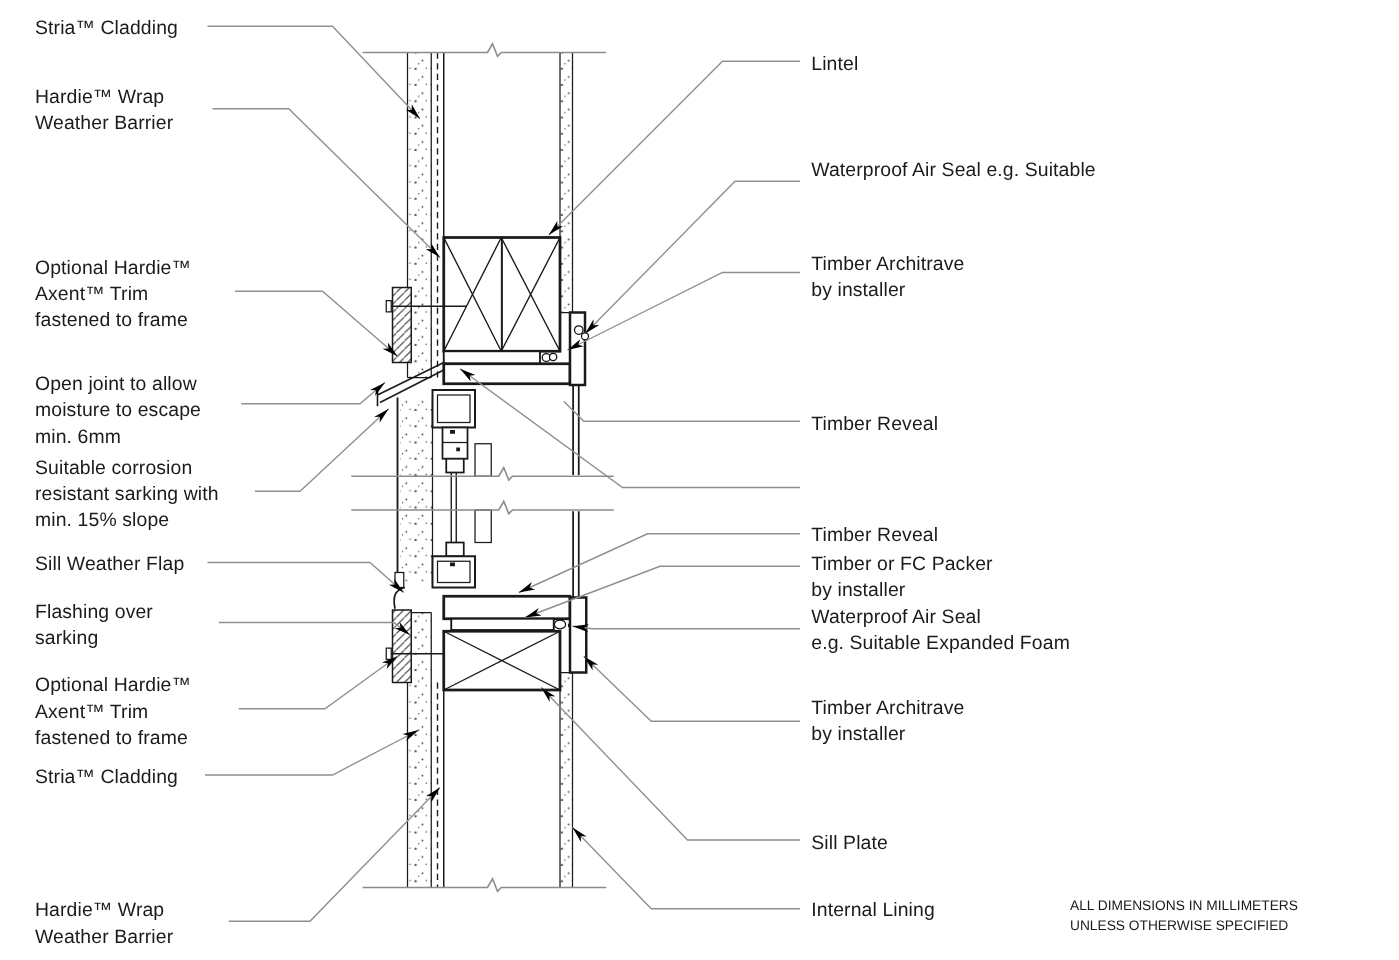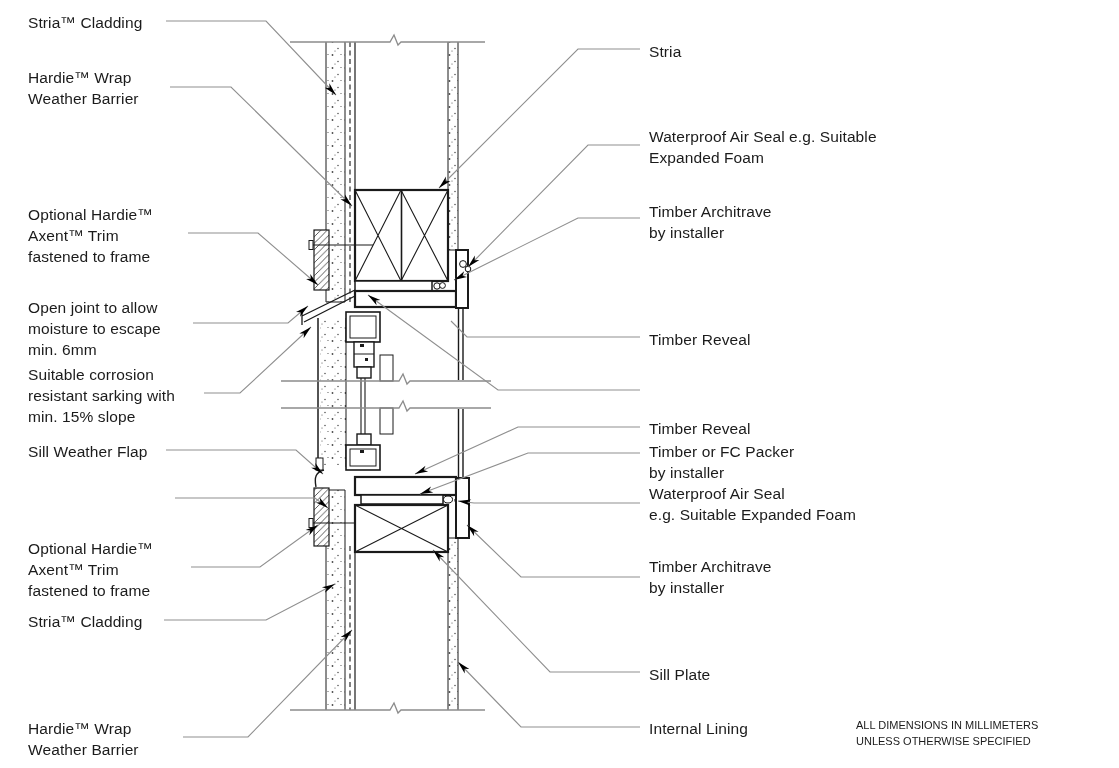--- a/index.html
+++ b/index.html
@@ -214,39 +214,42 @@
   <div>min. 6mm</div>
 </div>
 <div class="lbl" style="left:10px;top:364px">
   <div>Suitable corrosion</div>
   <div>resistant sarking with</div>
   <div>min. 15% slope</div>
 </div>
 <div class="lbl" style="left:10px;top:441px">
   <div>Sill Weather Flap</div>
 </div>
+<div class="lbl" style="left:10px;top:479px">
+  <div>Flashing over</div>
+  <div>sarking</div>
+</div>
 <div class="lbl" style="left:10px;top:538px">
   <div>Optional Hardie™</div>
   <div>Axent™ Trim</div>
   <div>fastened to frame</div>
 </div>
 <div class="lbl" style="left:10px;top:611px">
   <div>Stria™ Cladding</div>
 </div>
 <div class="lbl" style="left:10px;top:718px">
   <div>Hardie™ Wrap</div>
   <div>Weather Barrier</div>
 </div>
 
 <div class="lbl" style="left:631px;top:41px">
-  <div>Stria</div>
+  <div>Lintel</div>
 </div>
 <div class="lbl" style="left:631px;top:126px">
   <div>Waterproof Air Seal e.g. Suitable</div>
-  <div>Expanded Foam</div>
 </div>
 <div class="lbl" style="left:631px;top:201px">
   <div>Timber Architrave</div>
   <div>by installer</div>
 </div>
 <div class="lbl" style="left:631px;top:329px">
   <div>Timber Reveal</div>
 </div>
 <div class="lbl" style="left:631px;top:418px">
   <div>Timber Reveal</div>

